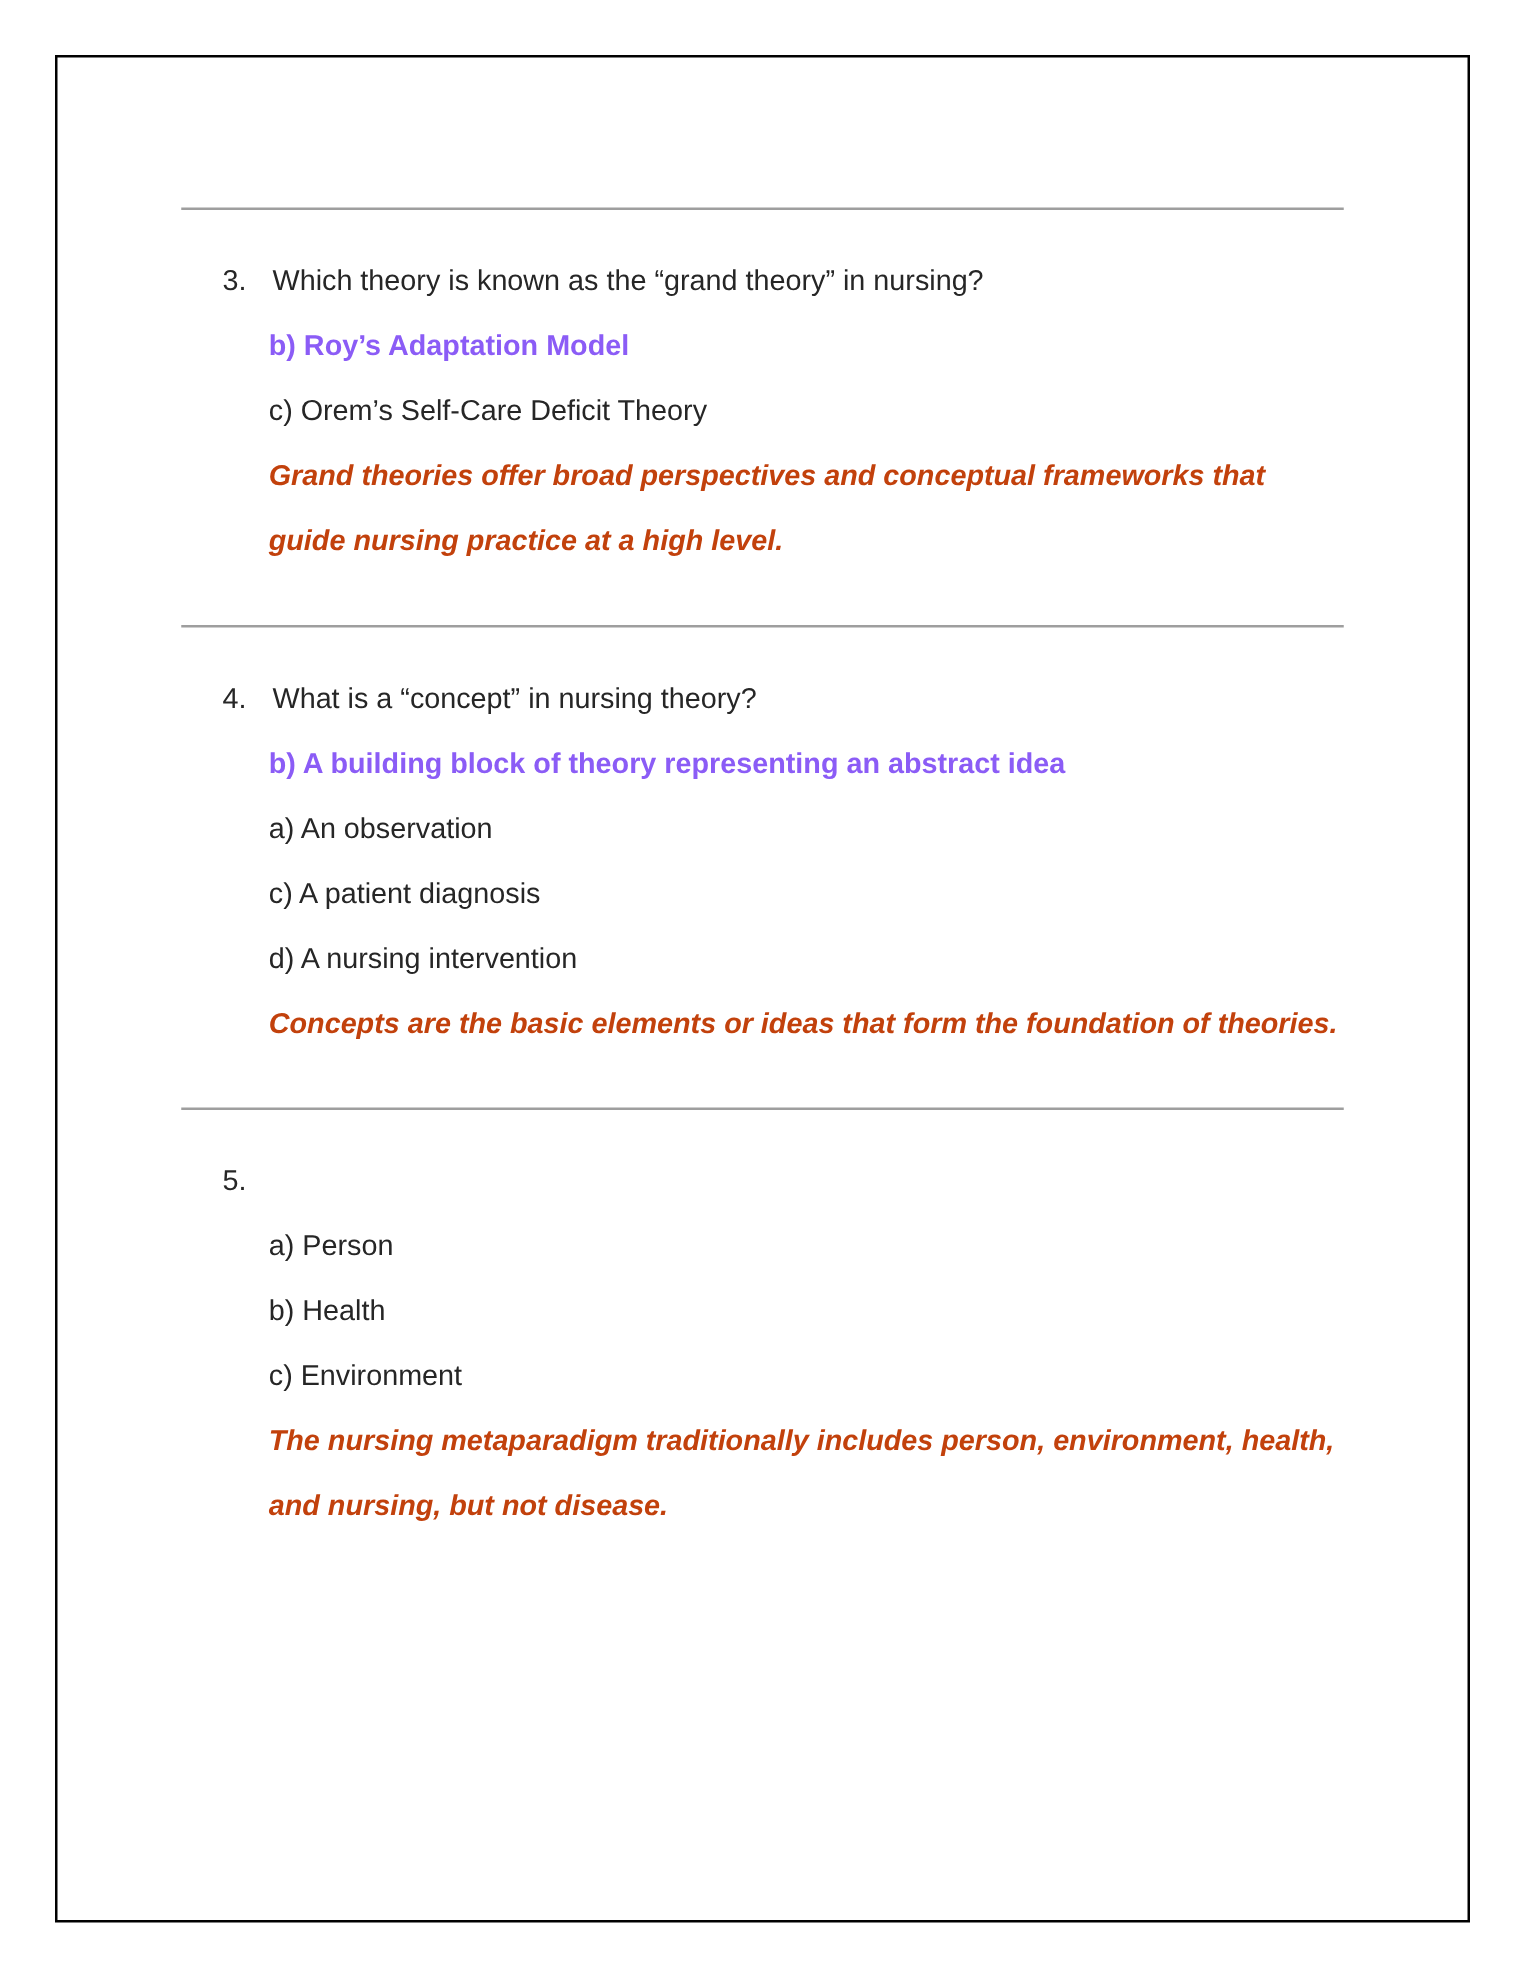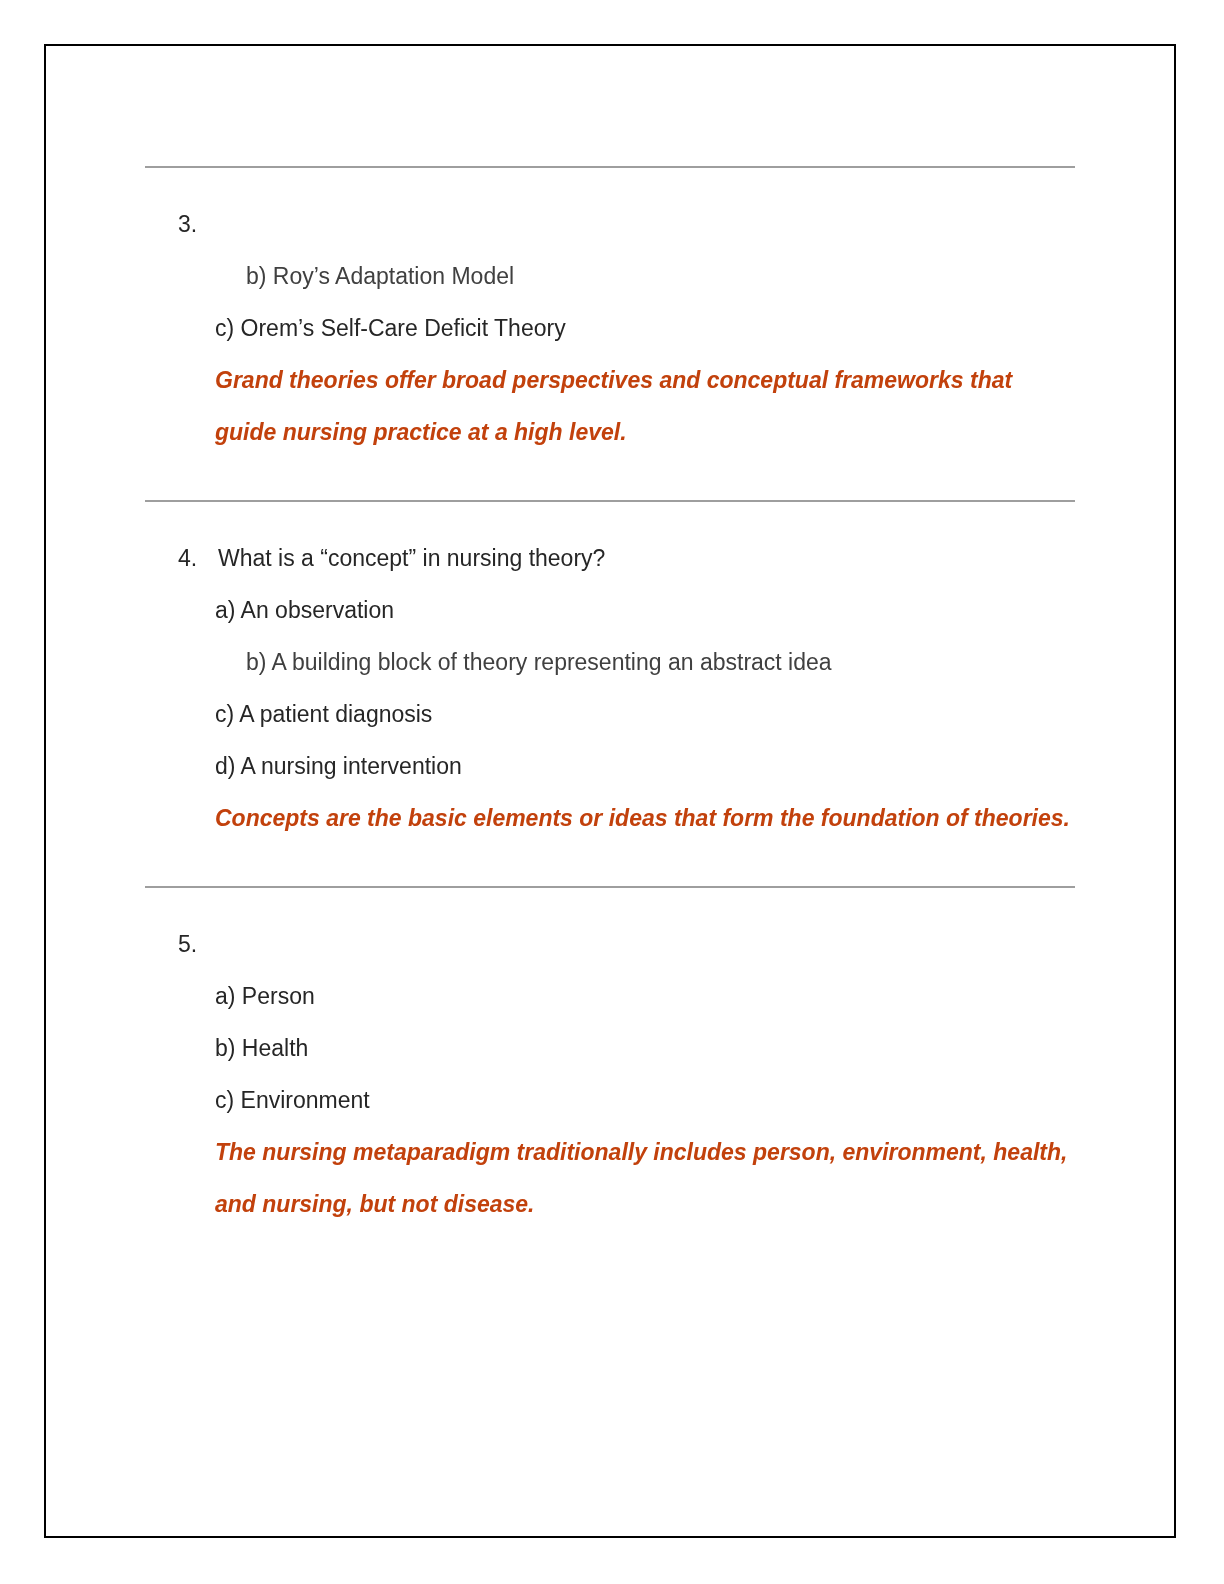--- a/index.html
+++ b/index.html
@@ -50,23 +50,22 @@
     width: 40px;
     flex-shrink: 0;
   }
   .options {
     padding-left: 70px;
   }
   .option {
     white-space: nowrap;
   }
   .option.correct {
-    color: #404040;
-    font-weight: normal;
-    margin-left: 31px;
+    color: #8b5cf6;
+    font-weight: bold;
   }
   .explanation {
     padding-left: 70px;
     color: #c2410c;
     font-weight: bold;
     font-style: italic;
     max-width: 860px;
   }
 </style>
 </head>
@@ -75,38 +74,39 @@
 <div class="page">
   <div class="page-border"></div>
 
   <div class="content">
 
     <div class="separator"></div>
 
     <section class="question-block">
       <div class="q-line">
         <span class="q-num">3.</span>
+        <span class="q-text">Which theory is known as the “grand theory” in nursing?</span>
       </div>
       <div class="options">
         <div class="option correct">b) Roy’s Adaptation Model</div>
         <div class="option">c) Orem’s Self-Care Deficit Theory</div>
       </div>
       <div class="explanation">Grand theories offer broad perspectives and conceptual frameworks that guide nursing practice at a high level.</div>
     </section>
 
     <div class="separator"></div>
 
     <section class="question-block">
       <div class="q-line">
         <span class="q-num">4.</span>
         <span class="q-text">What is a “concept” in nursing theory?</span>
       </div>
       <div class="options">
+        <div class="option correct">b) A building block of theory representing an abstract idea</div>
         <div class="option">a) An observation</div>
-        <div class="option correct">b) A building block of theory representing an abstract idea</div>
         <div class="option">c) A patient diagnosis</div>
         <div class="option">d) A nursing intervention</div>
       </div>
       <div class="explanation">Concepts are the basic elements or ideas that form the foundation of theories.</div>
     </section>
 
     <div class="separator"></div>
 
     <section class="question-block">
       <div class="q-line">

